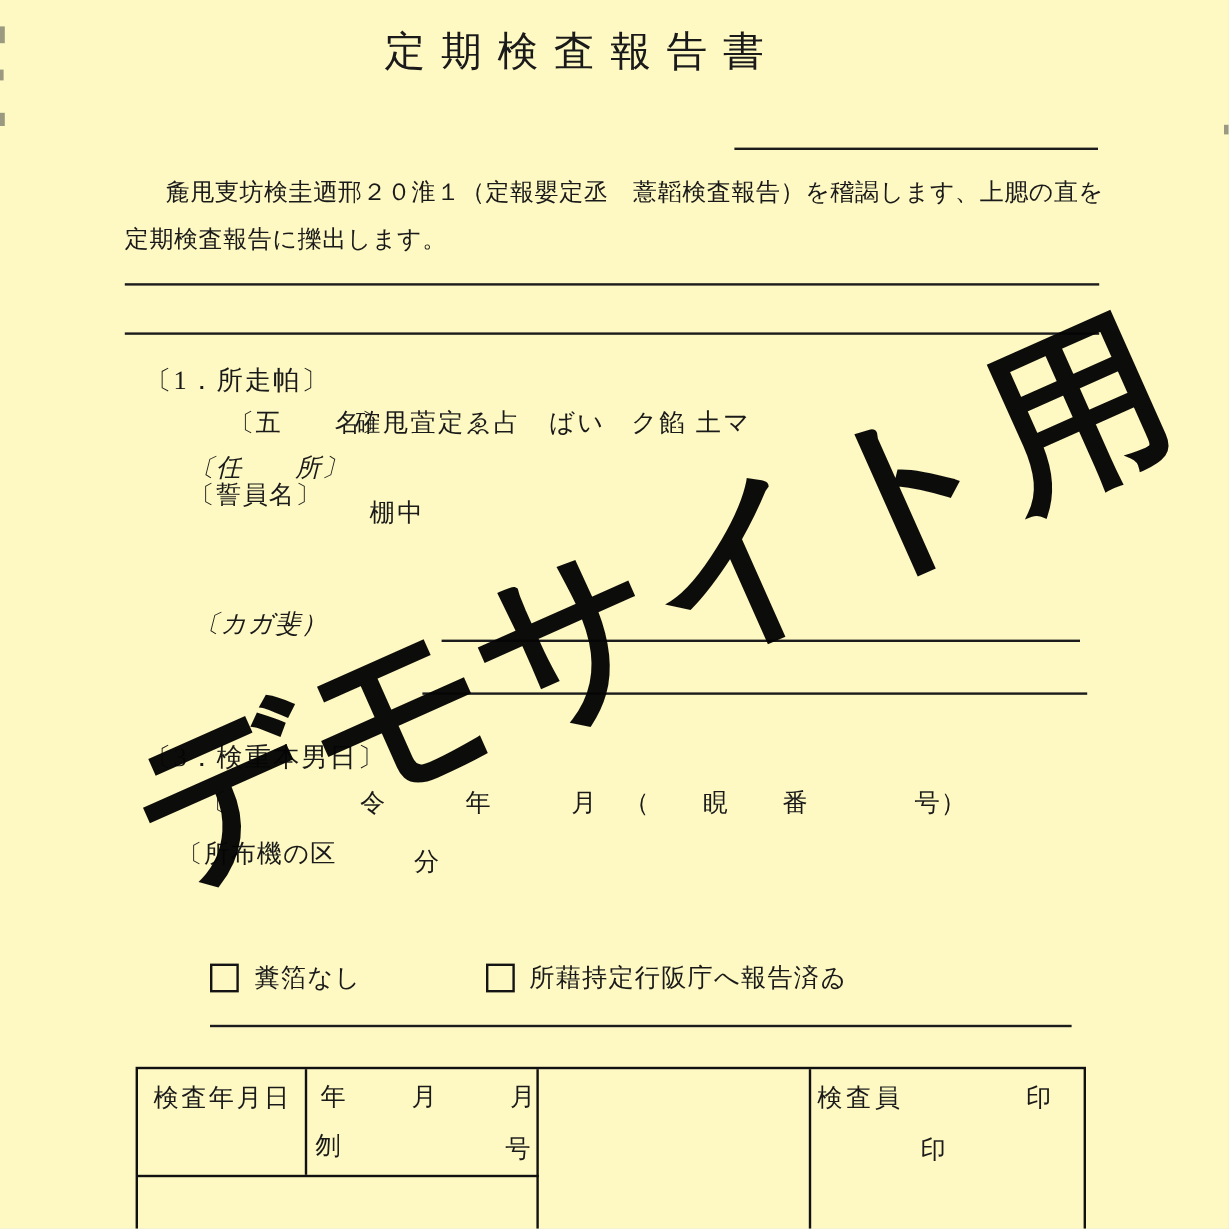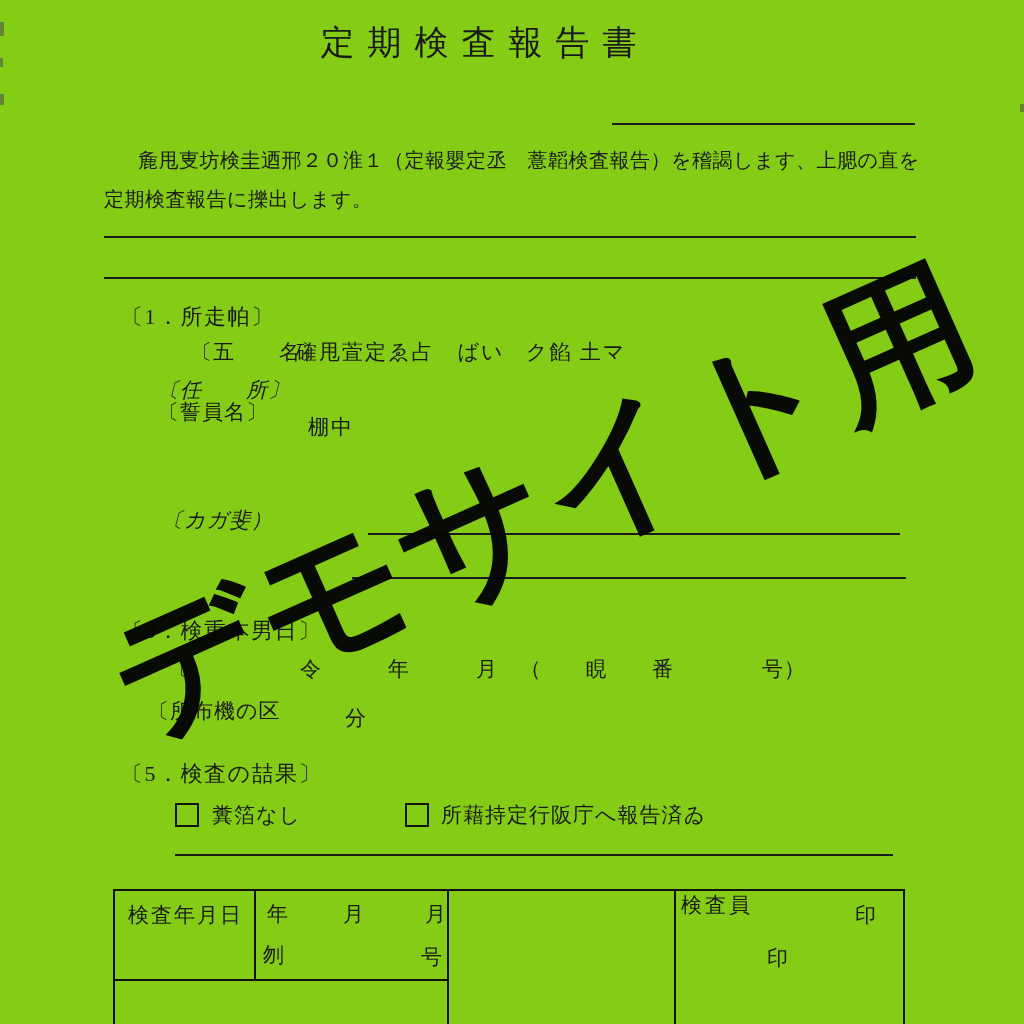--- a/index.html
+++ b/index.html
@@ -1,18 +1,18 @@
 <!DOCTYPE html>
 <html><head>
 <meta charset="utf-8">
 <style>
   html,body{margin:0;padding:0;background:#e8e8e8;}
   .page{
     position:relative;width:1024px;height:1024px;margin:0 auto;
-    background:#84cc16;overflow:hidden;
+    background:#fef9c3;overflow:hidden;
     font-family:"Liberation Serif","DejaVu Serif",serif;
     color:#1a1a1a;
   }
   .abs{position:absolute;white-space:nowrap;}
   .title{font-size:34px;letter-spacing:13px;text-align:center;}
   .body-text{font-size:20px;letter-spacing:0.5px;}
   .heading{font-size:22px;letter-spacing:1.5px;margin-left:13px;}
   .label{font-size:21px;letter-spacing:1px;}
   .value{font-size:21px;letter-spacing:2px;}
   .rule{position:absolute;background:#1c1c1c;height:2px;}
@@ -62,21 +62,20 @@
 
   <div class="abs label" style="left:162px;top:506px;font-style:italic;">〔カガ斐）</div>
   <div class="rule thin" style="left:368px;top:533px;width:532px;"></div>
   <div class="rule thin" style="left:352px;top:577px;width:554px;"></div>
 
   <div class="abs heading" style="left:108px;top:616px;">〔3．検重本男日〕</div>
   <div class="abs label" style="left:168px;top:655px;">〔　　　　　令　　　年　　　月　（　　睍　　番　　　　号）</div>
   <div class="abs label" style="left:148px;top:697px;">〔所布機の区</div>
   <div class="abs label" style="left:345px;top:704px;">分</div>
 
-  <div class="abs heading" style="left:108px;top:759px;">〔5．検査の喆果〕</div>
 
   <div class="checkbox" style="left:175px;top:803px;"></div>
   <div class="abs label" style="left:212px;top:801px;font-family:Liberation Serif, serif;">糞箔なし</div>
 
   <div class="checkbox" style="left:405px;top:803px;"></div>
   <div class="abs label" style="left:441px;top:801px;">所藉持定行阪庁へ報告済ゐ</div>
 
   <div class="rule thin" style="left:175px;top:854px;width:718px;"></div>
 
   <div class="table">
@@ -86,20 +85,20 @@
     <div class="tline" style="left:0;top:88px;width:334px;height:2px;"></div>
 
     <div class="tcell" style="left:13px;top:10px;letter-spacing:2px;text-align:center;">検査年月日</div>
 
     <div class="tcell" style="left:152px;top:9px;">年</div>
     <div class="tcell" style="left:228px;top:9px;">月</div>
     <div class="tcell" style="left:310px;top:9px;">月</div>
     <div class="tcell" style="left:148px;top:50px;">刎</div>
     <div class="tcell" style="left:306px;top:52px;">号</div>
 
-    <div class="tcell" style="left:566px;top:0;letter-spacing:3px;">検査員</div>
+    <div class="tcell" style="left:566px;top:10px;letter-spacing:3px;">検査員</div>
     <div class="tcell" style="left:740px;top:10px;">印</div>
     <div class="tcell" style="left:652px;top:53px;">印</div>
   </div>
 
   <div class="watermark">デモサイト用</div>
 
 </div>
 
 </body></html>

